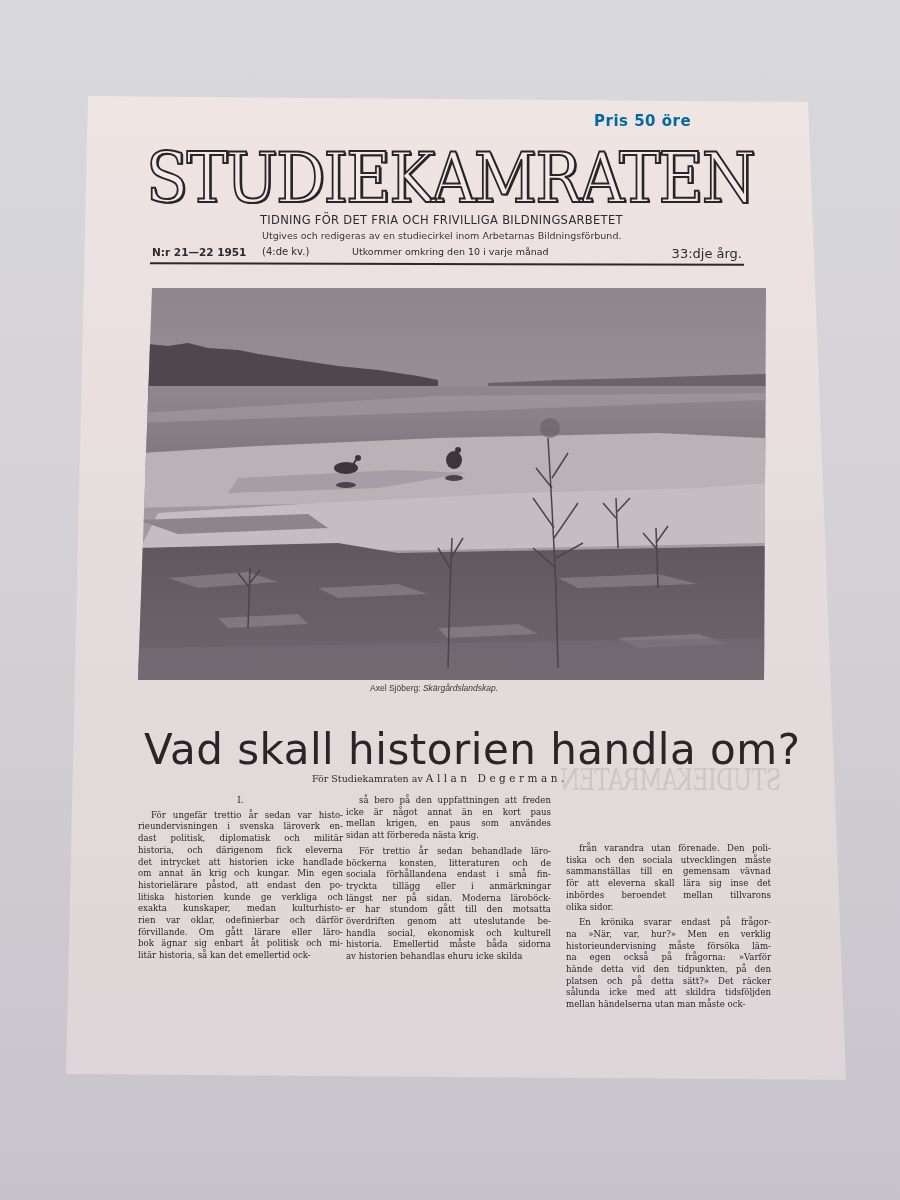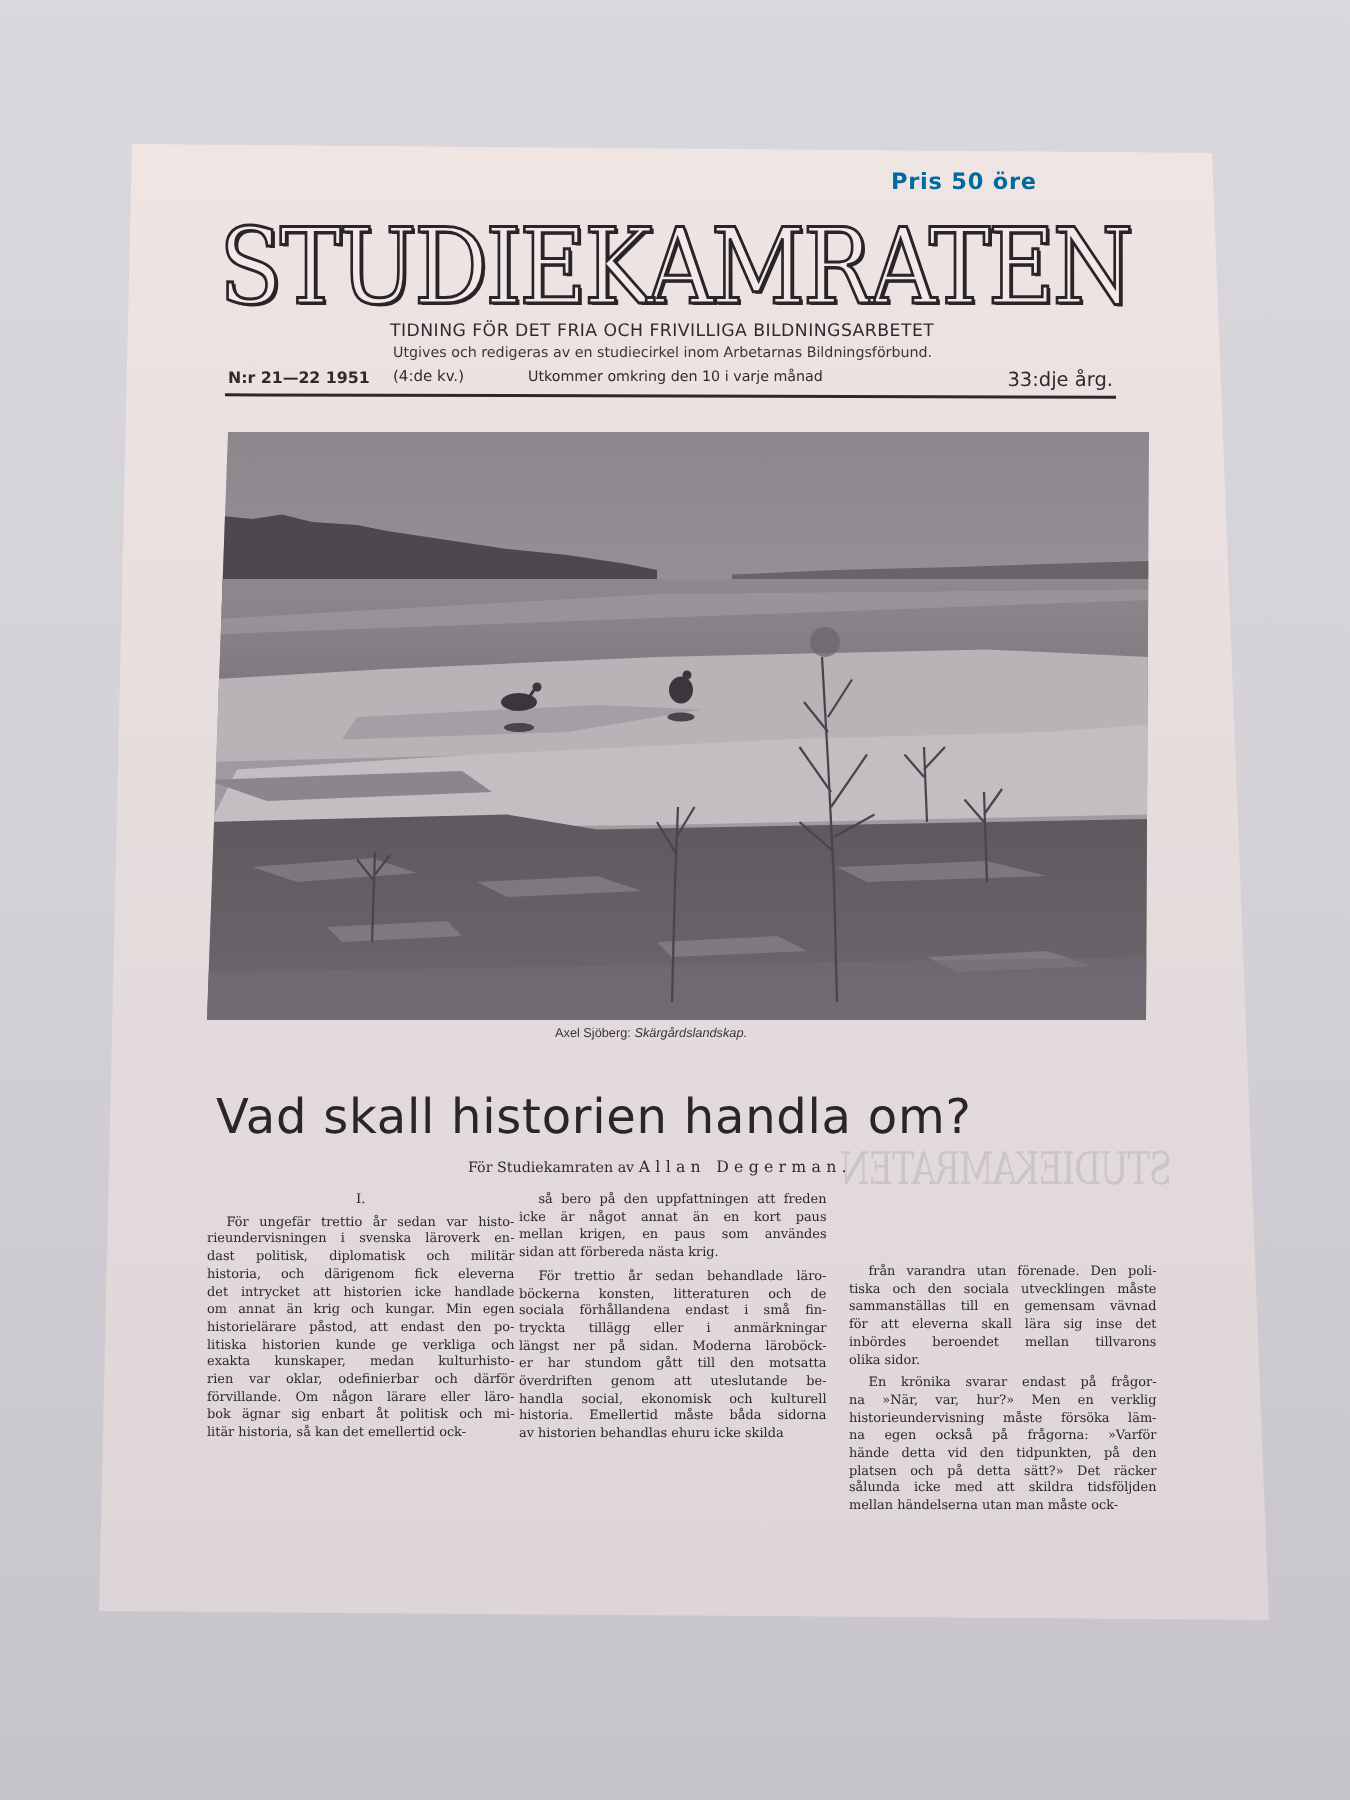--- a/index.html
+++ b/index.html
@@ -54,21 +54,21 @@
     clip-path: polygon(14px 0, 628px 0, 626px 392px, 0 392px);
   }
   .painting svg { display:block; }
   .caption {
     position:absolute; left:370px; top:683px;
     font-family:Liberation Sans, sans-serif; font-size:8.5px; color:#3a3538; white-space:nowrap;
   }
   .caption i { font-style:italic; }
   .headline {
     position:absolute; left:144px; top:725px; width:660px;
-    font-family:"DejaVu Sans", sans-serif; font-size:32px; color:#2a2528;
+    font-family:"DejaVu Sans", sans-serif; font-size:42px; color:#2a2528;
     letter-spacing:0.5px; white-space:nowrap;
   }
   .byline {
     position:absolute; left:312px; top:772px;
     font-family:"DejaVu Serif", serif; font-size:9.5px; color:#2e2a2d; white-space:nowrap;
   }
   .byline .spaced { letter-spacing:3.5px; font-size:10.5px; }
   .ghost {
     position:absolute; left:580px; top:762px; width:230px; height:40px;
     opacity:0.12; font-family:"DejaVu Serif", serif; font-size:30px; color:#333;
@@ -180,21 +180,21 @@
         <span class="line" style="padding-left: 13px;">För ungefär trettio år sedan var histo-</span>
         <span class="line">rieundervisningen i svenska läroverk en-</span>
         <span class="line">dast politisk, diplomatisk och militär</span>
         <span class="line">historia, och därigenom fick eleverna</span>
         <span class="line">det intrycket att historien icke handlade</span>
         <span class="line">om annat än krig och kungar. Min egen</span>
         <span class="line">historielärare påstod, att endast den po-</span>
         <span class="line">litiska historien kunde ge verkliga och</span>
         <span class="line">exakta kunskaper, medan kulturhisto-</span>
         <span class="line">rien var oklar, odefinierbar och därför</span>
-        <span class="line">förvillande. Om någon lärare eller läro-</span>
+        <span class="line">förvillande. Om gått lärare eller läro-</span>
         <span class="line">bok ägnar sig enbart åt politisk och mi-</span>
         <span class="line last">litär historia, så kan det emellertid ock-</span>
       </p>
     </div>
 </div>
 <div class="col c2">
   <div>
       <p style="text-indent: 0px;">
         <span class="line" style="padding-left: 13px;">så bero på den uppfattningen att freden</span>
         <span class="line">icke är något annat än en kort paus</span>

